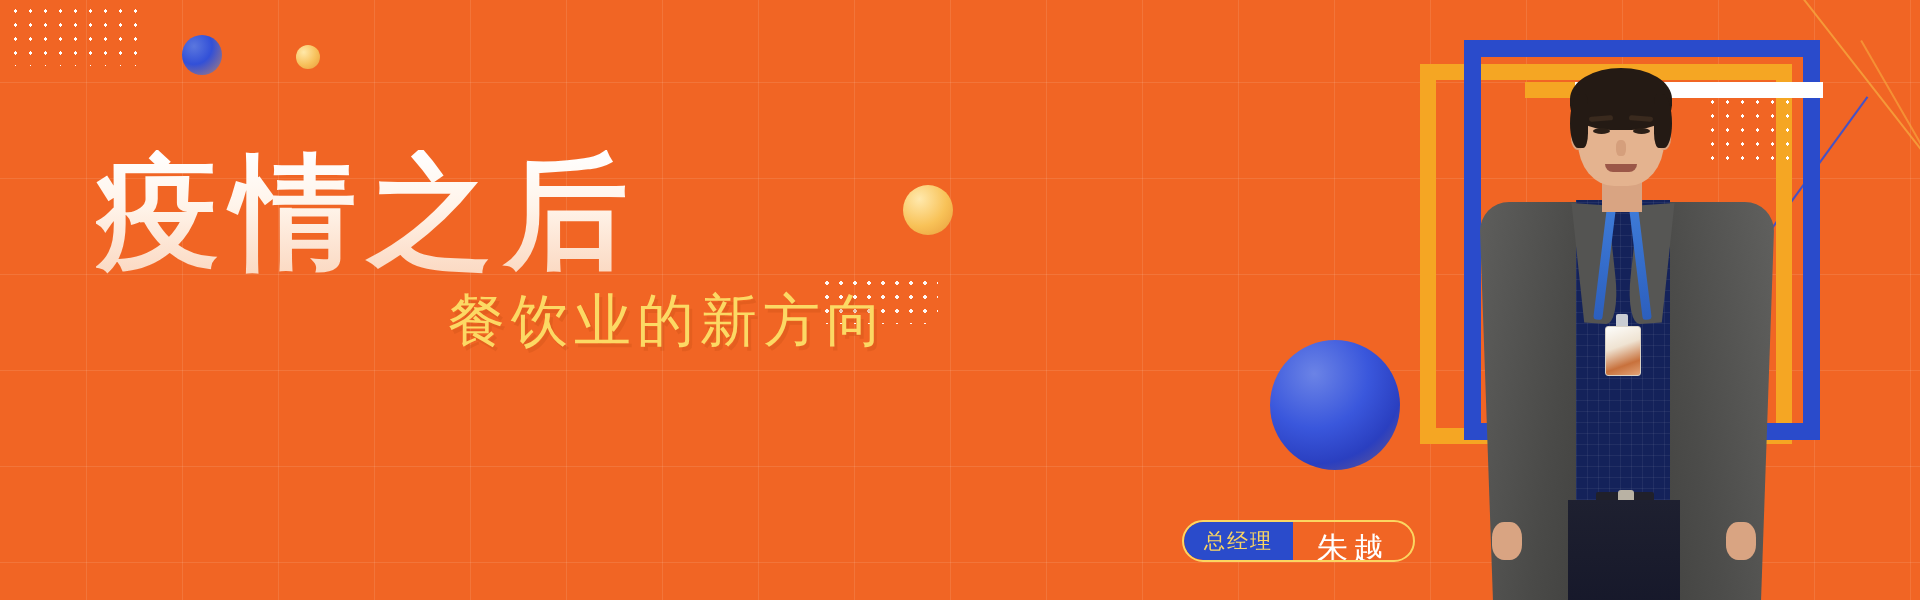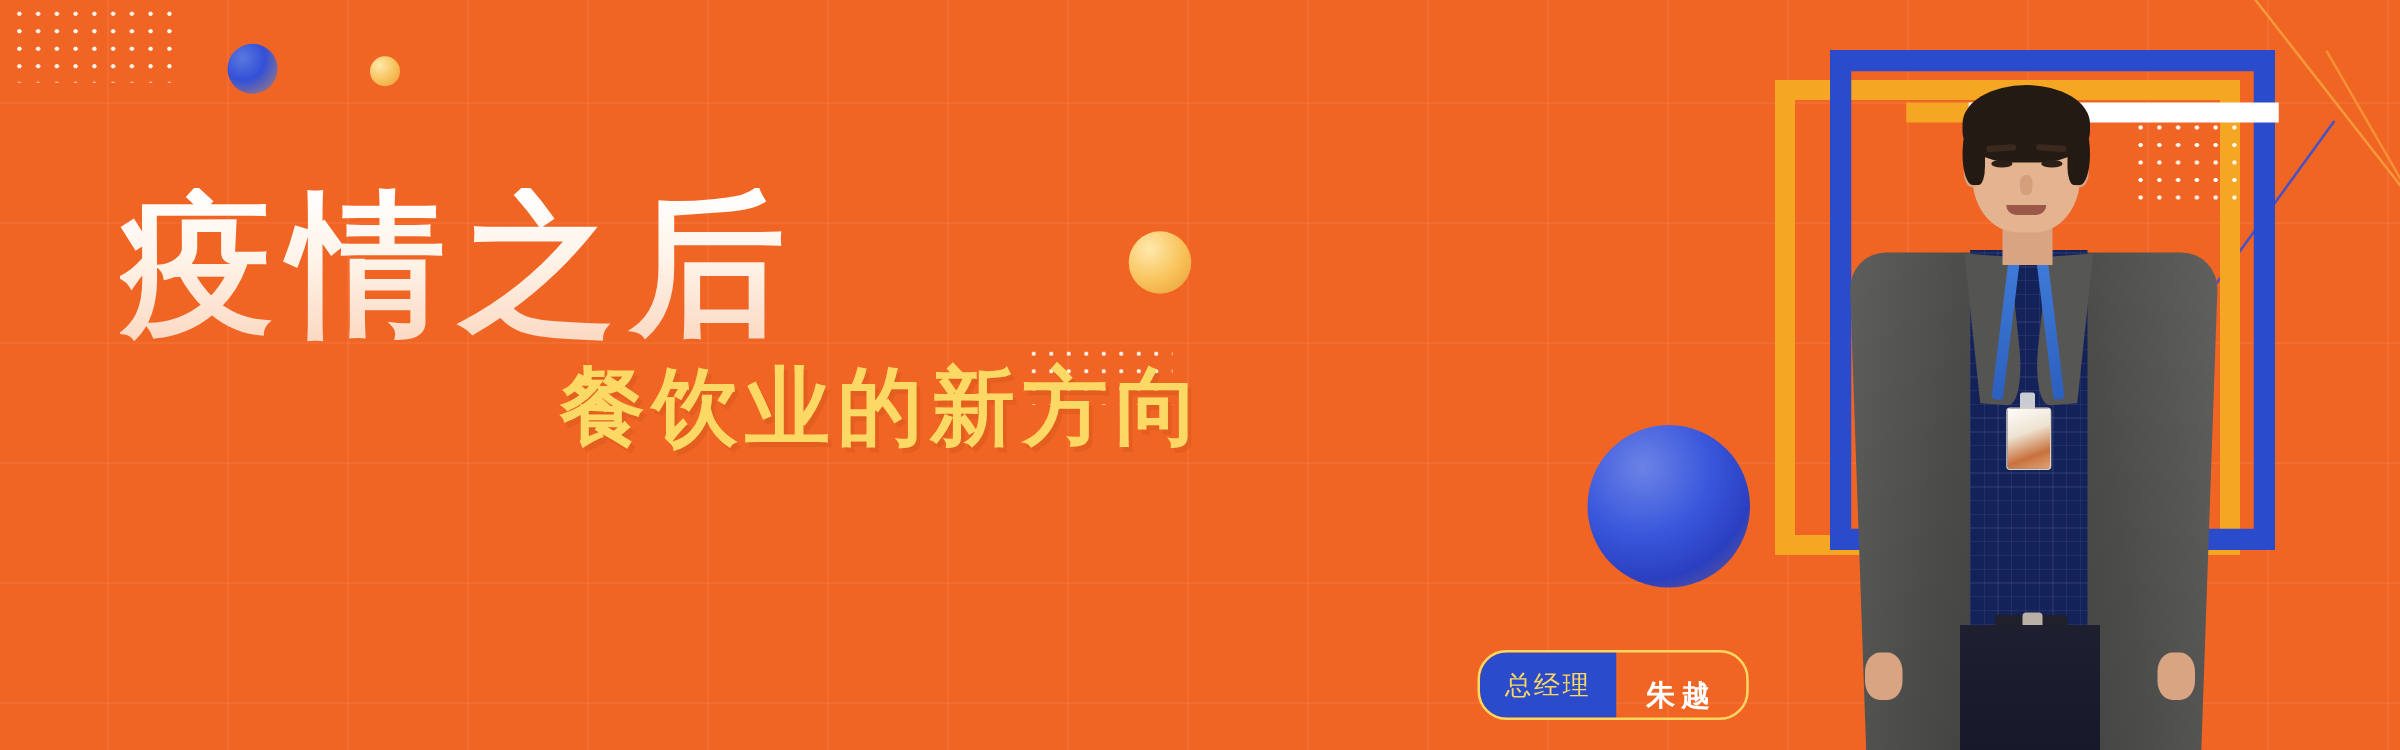--- a/index.html
+++ b/index.html
@@ -90,43 +90,43 @@
     position:absolute; left:99px; top:153px;
     font-size:124px; font-weight:900;
     letter-spacing:12px; line-height:1;
     color:rgba(180,60,15,0.18);
     white-space:nowrap; z-index:-1;
   }
 
   
   .headline-2 {
     position:absolute; left:448px; top:292px;
-    font-size:68px; font-weight:700;
+    font-size:57px; font-weight:400;
     letter-spacing:6px; line-height:1;
     color:#FCD964; white-space:nowrap;
     text-shadow:3px 4px 0 rgba(198,80,20,0.30);
   }
 
   
   .speaker-badge {
     position:absolute; left:1182px; top:520px;
-    height:56px; display:flex; align-items:stretch;
+    height:42px; display:flex; align-items:stretch;
     border:2px solid #FBD661; border-radius:23px;
     overflow:hidden;
   }
   .speaker-role {
     background:#2A4BCB; color:#FBD661;
     display:flex; align-items:center; justify-content:center;
     padding:0 20px; font-size:21px; letter-spacing:2px;
     border-radius:21px 0 0 21px;
   }
   .speaker-name {
     background:transparent; color:#FFFFFF;
     display:flex; align-items:center; justify-content:center;
-    padding:0 24px; font-size:23px; font-weight:700; letter-spacing:5px;margin-top:16px;
+    padding:0 24px; font-size:31px; font-weight:400; letter-spacing:5px;margin-top:16px;
   }
 
   
   .photo-wrap { position:absolute; left:1420px; top:22px; width:420px; height:420px; }
   .frame-blue {
     position:absolute; left:44px; top:18px; width:356px; height:400px;
     border:17px solid #2A4BCB;
   }
   .frame-amber {
     position:absolute; left:0px; top:42px; width:372px; height:380px;

